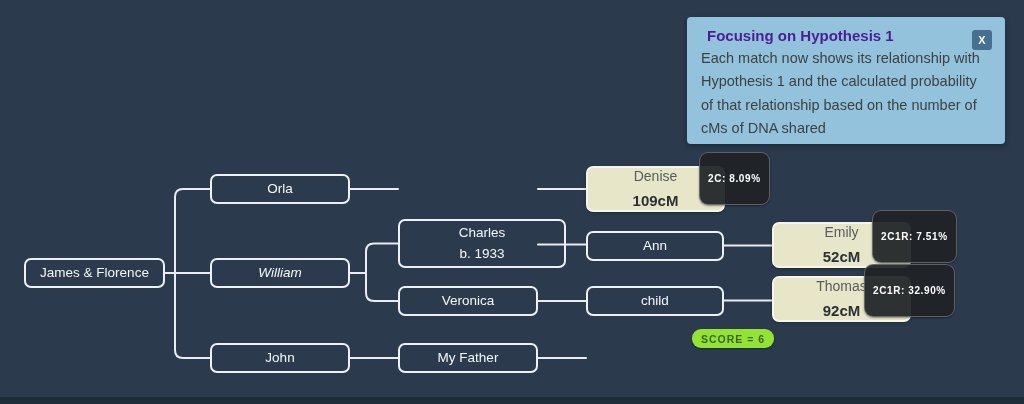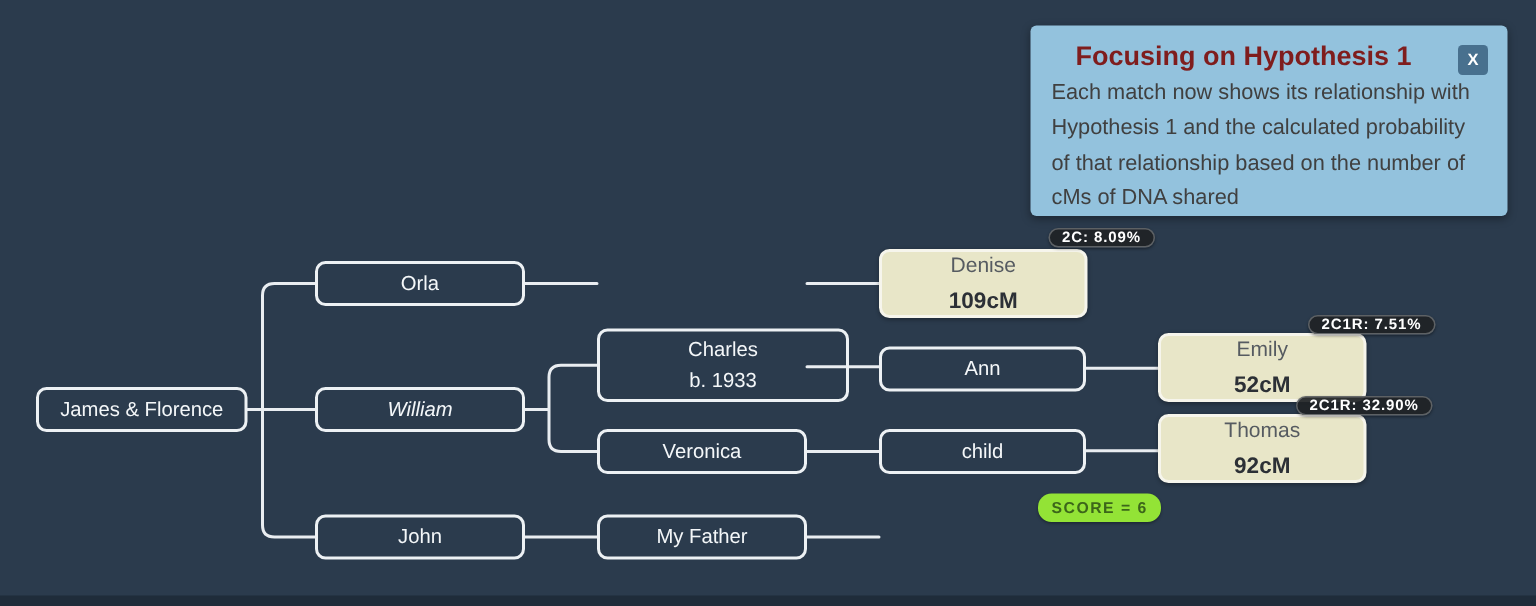--- a/index.html
+++ b/index.html
@@ -36,39 +36,39 @@
     background:#7fdce8;border-color:#ffffff;color:#293c4f;
     font-weight:bold;font-size:14.5px;
     box-shadow:0 0 6px 2px rgba(255,255,255,0.65), 0 0 20px 9px rgba(255,255,255,0.35);
   }
   
   .badge{
     position:absolute;box-sizing:border-box;z-index:5;
     background:rgba(31,34,38,0.93);color:#ffffff;
     border:1px solid rgba(255,255,255,0.28);border-radius:9px;
     font-size:10px;font-weight:bold;letter-spacing:0.6px;
-    padding:0 8px;white-space:nowrap;
+    padding:20px 8px;white-space:nowrap;
     box-shadow:0 1px 2px rgba(0,0,0,0.4);
   }
   
   .score-badge{
     position:absolute;box-sizing:border-box;z-index:6;
     background:#93e336;color:#3c661a;
     border-radius:9px;font-size:10.5px;font-weight:bold;letter-spacing:1px;
     padding:3.5px 9px;white-space:nowrap;
     box-shadow:0 1px 2px rgba(0,0,0,0.35);
   }
   
   .info-panel{
     position:absolute;left:687px;top:17px;width:318px;height:127px;
     box-sizing:border-box;background:#93c2dd;border-radius:4px;
     padding:10px 14px;box-shadow:0 2px 6px rgba(0,0,0,0.35);
   }
   .info-panel h3{
-    margin:0 0 3px 16px;font-size:18px;font-weight:bold;color:#7f1d1d;
+    margin:0 0 3px 6px;font-size:15px;font-weight:bold;color:#4c1d95;
   }
   .info-panel p{
     margin:0;font-size:14.5px;line-height:1.62;color:#404040;max-width:292px;
   }
   .close-btn{
     position:absolute;top:13px;right:13px;width:20px;height:20px;
     background:#48708e;color:#ffffff;border:none;border-radius:3px;
     font-family:"Liberation Sans",sans-serif;font-size:11px;font-weight:bold;
     display:flex;align-items:center;justify-content:center;cursor:pointer;padding:0;
   }

